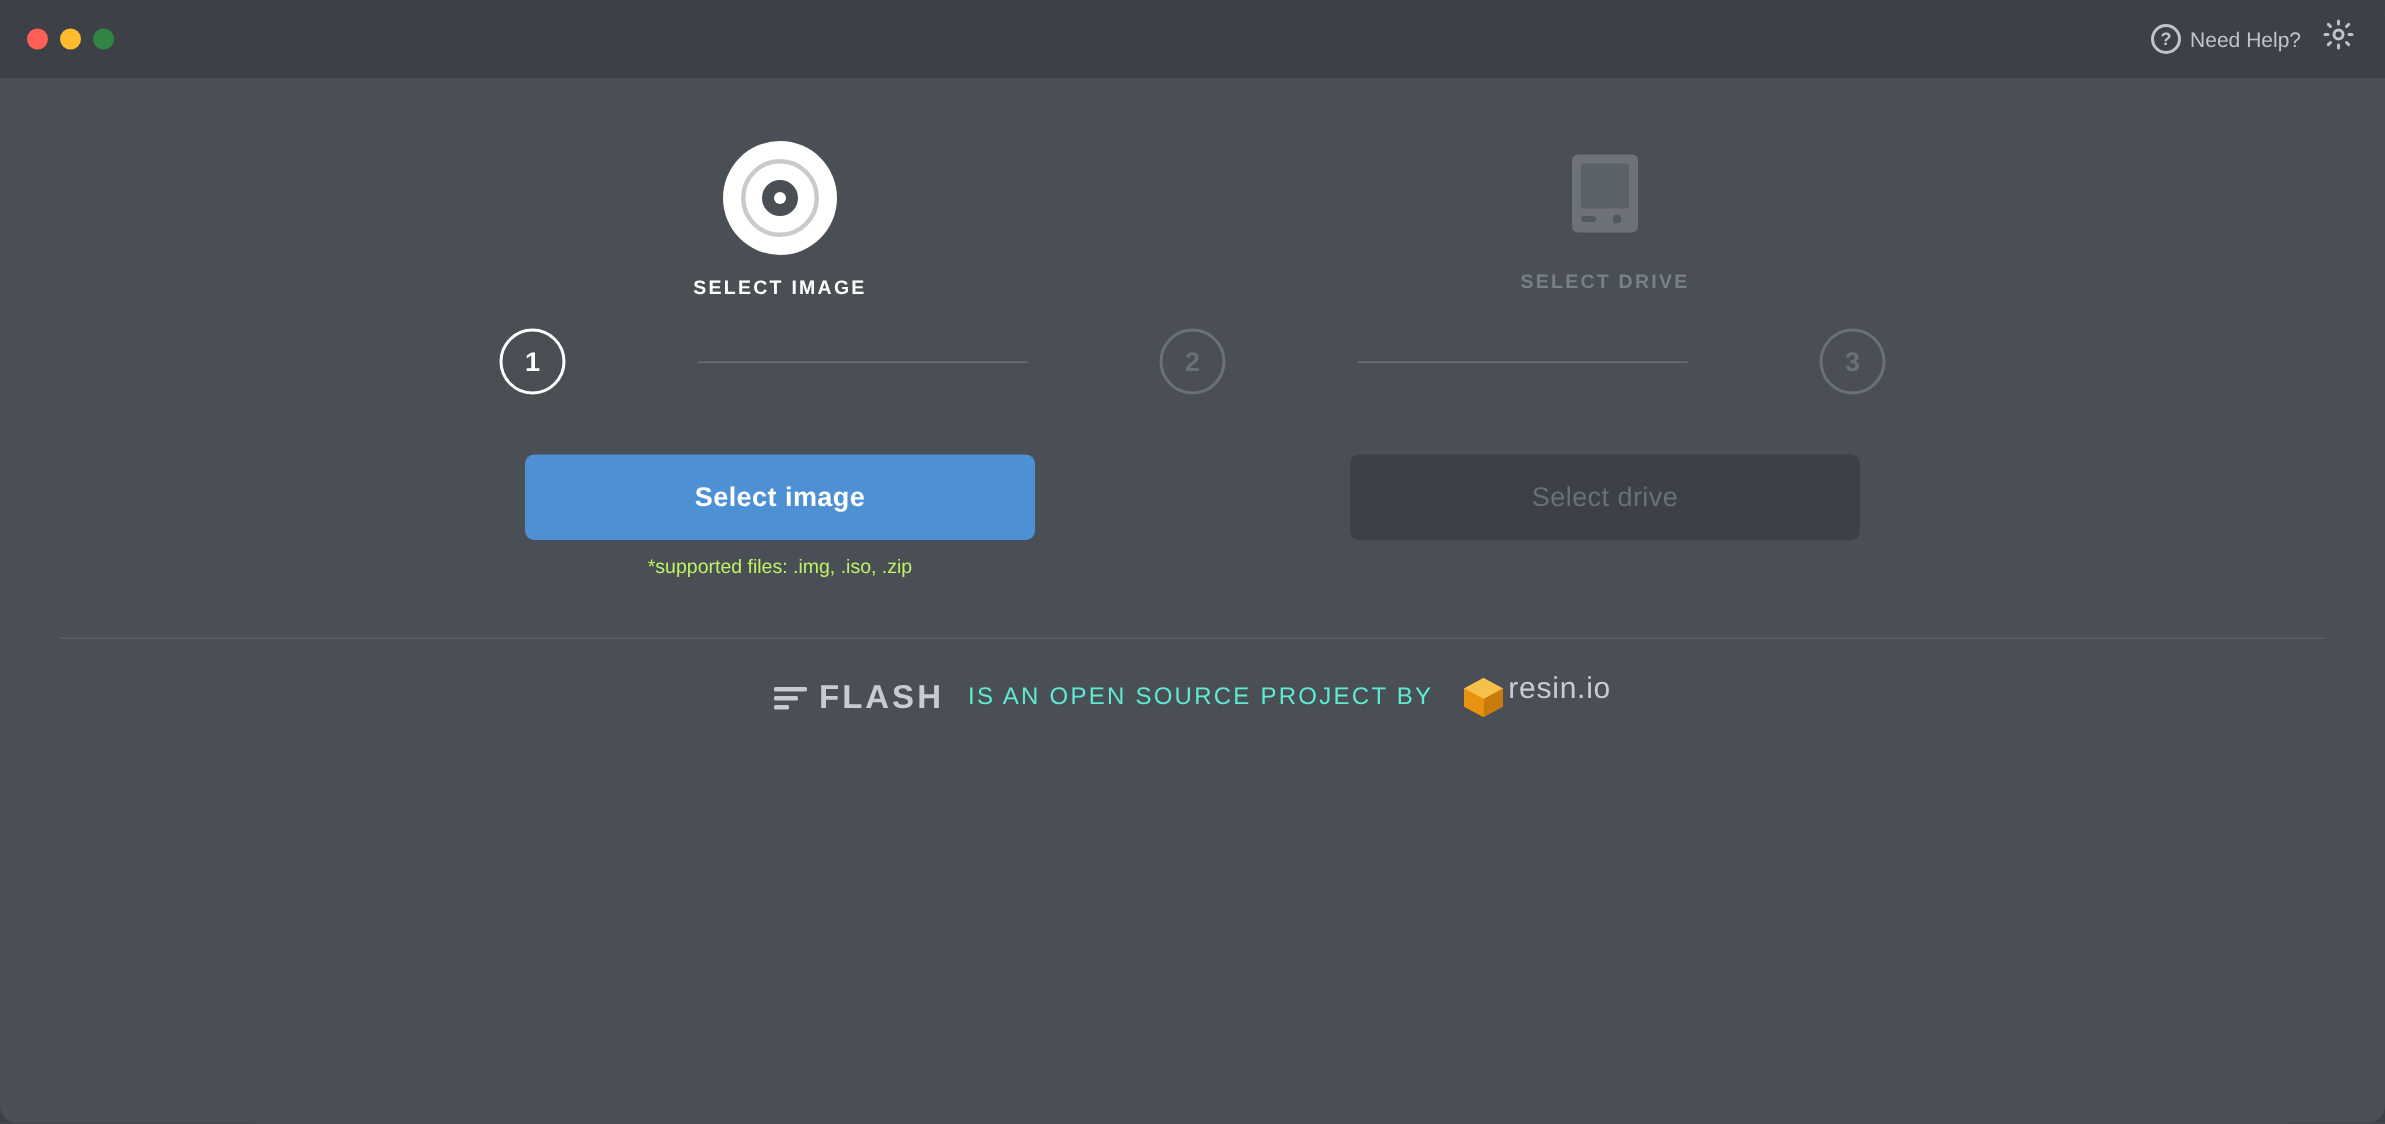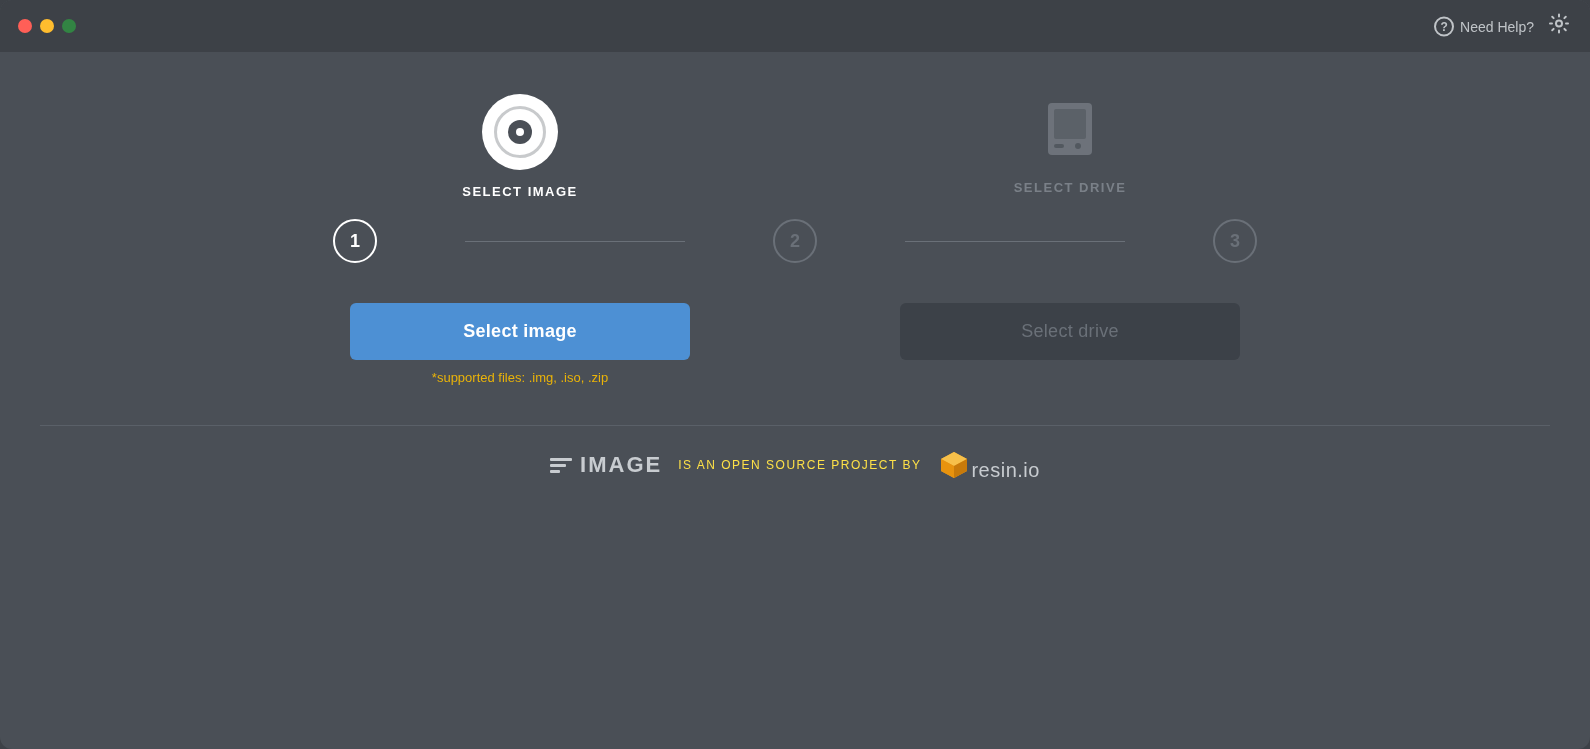--- a/index.html
+++ b/index.html
@@ -274,21 +274,21 @@
       border-radius: 6px;
       padding: 18px 0;
       width: 340px;
       font-size: 18px;
       font-weight: 400;
       cursor: not-allowed;
       letter-spacing: 0.3px;
     }
 
     .supported-text {
-      color: #eab308;
+      color: #bef264;
       font-size: 13px;
     }
 
     
     .footer-divider {
       width: calc(100% - 80px);
       height: 1px;
       background: #5a6068;
       margin: 40px 40px 0;
     }
@@ -326,29 +326,29 @@
     .etcher-line-3 { width: 10px; }
 
     .etcher-text {
       font-size: 22px;
       font-weight: 700;
       letter-spacing: 2px;
       color: #c8ccd0;
     }
 
     .footer-tagline {
-      font-size: 12px;
+      font-size: 16px;
       letter-spacing: 1.5px;
-      color: #fde047;
+      color: #5eead4;
       text-transform: uppercase;
     }
 
     .resin-logo {
       display: flex;
-      align-items: flex-end;
+      align-items: flex-start;
       gap: 0;
     }
 
     .resin-cube {
       width: 34px;
       height: 34px;
     }
 
     .resin-text {
       font-size: 20px;
@@ -451,21 +451,21 @@
 
   <div class="footer-divider"></div>
   <div class="footer">
 
     <div class="etcher-logo">
       <div class="etcher-lines">
         <div class="etcher-line etcher-line-1"></div>
         <div class="etcher-line etcher-line-2"></div>
         <div class="etcher-line etcher-line-3"></div>
       </div>
-      <span class="etcher-text">IMAGE</span>
+      <span class="etcher-text">FLASH</span>
     </div>
 
     <span class="footer-tagline">IS AN OPEN SOURCE PROJECT BY</span>
 
     <div class="resin-logo">
       <svg class="resin-cube" viewBox="0 0 34 34" fill="none">
 
         <polygon points="17,4 30,11 30,23 17,30 4,23 4,11" fill="#f5a623" opacity="0.9"></polygon>
         <polygon points="17,4 30,11 17,18 4,11" fill="#f7c04a"></polygon>
         <polygon points="17,18 30,11 30,23 17,30" fill="#c87a0a"></polygon>

